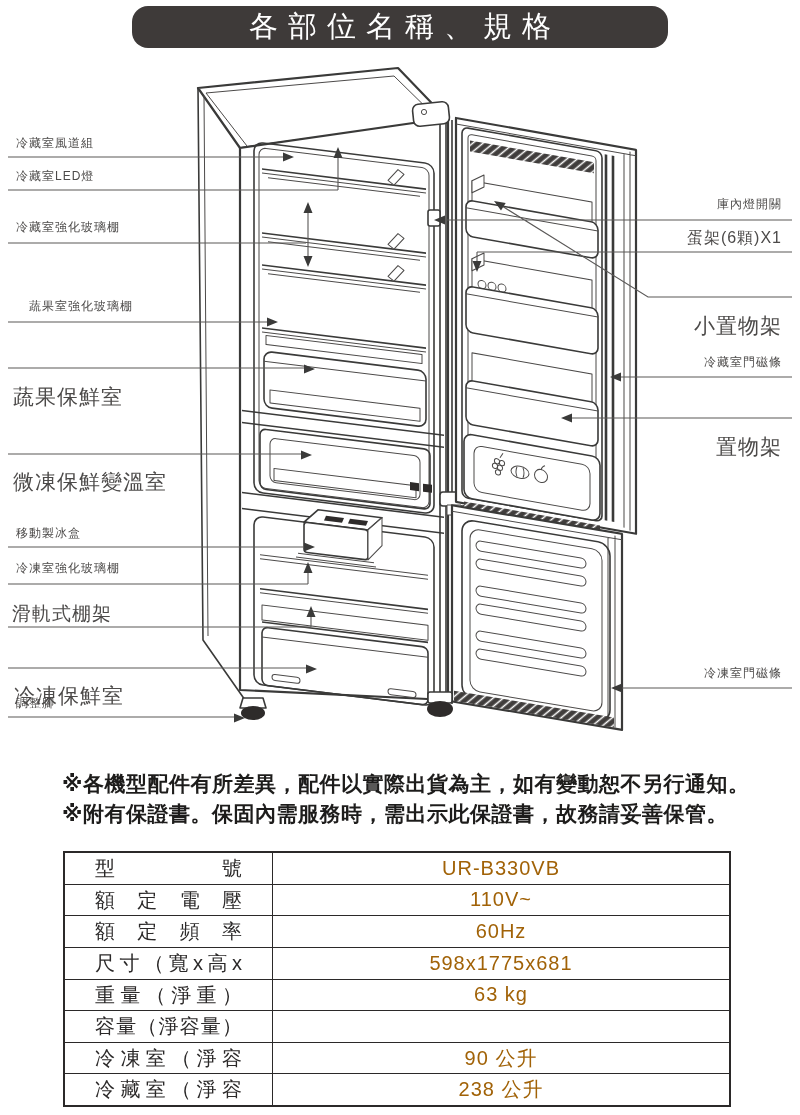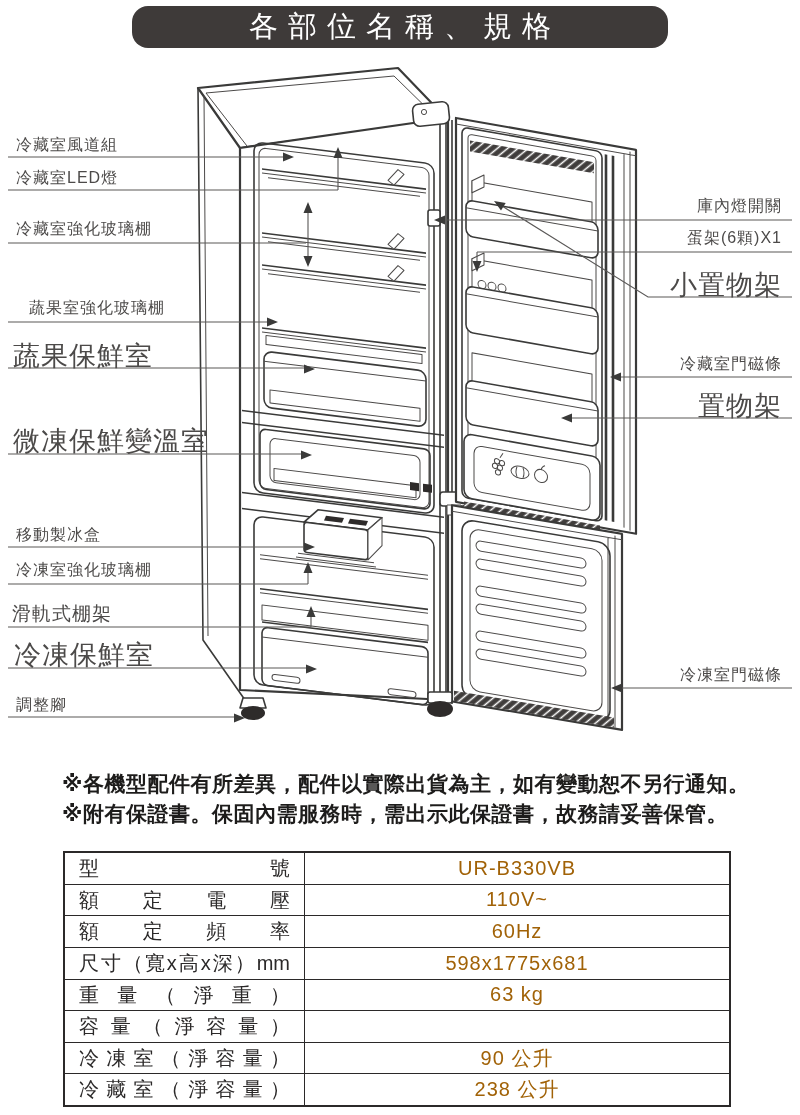--- a/index.html
+++ b/index.html
@@ -4,34 +4,34 @@
 <style>
   html,body{margin:0;padding:0;background:#fff;}
   #page{position:relative;width:800px;height:1115px;background:#fff;overflow:hidden;
         font-family:"Liberation Sans","DejaVu Sans",sans-serif;color:#3a3a39;}
   
   .banner{position:absolute;left:132px;top:6px;width:536px;height:42px;border-radius:16px;
           background:#3e3a39;display:flex;align-items:center;justify-content:center;}
   .banner span{color:#fff;font-size:29px;letter-spacing:10px;font-weight:500;text-indent:10px;}
   
   .lbl{position:absolute;white-space:nowrap;color:#4c4a49;letter-spacing:1px;line-height:1;}
-  .s17{font-size:16px;}
+  .s17{font-size:12px;}
   .s18{font-size:16px;}
   .s19{font-size:19px;}
-  .s21{font-size:27px;}
+  .s21{font-size:21px;margin-top:43px;}
   .rlbl{right:18px;}
   
   .note{position:absolute;left:62px;font-size:21px;font-weight:700;color:#1d1c1b;letter-spacing:0.5px;white-space:nowrap;}
   
   .spec{position:absolute;left:63px;top:851px;width:668px;height:256px;border:2px solid #2b2929;
         display:flex;flex-direction:column;box-sizing:border-box;}
   .srow{flex:1;display:flex;border-top:1.5px solid #2b2929;min-height:0;}
   .srow:first-child{border-top:none;}
-  .scell-l{width:240px;border-right:1.5px solid #2b2929;display:block;box-sizing:border-box;
-           padding:0 14px;font-size:20px;color:#2b2929;
+  .scell-l{width:208px;border-right:1.5px solid #2b2929;display:block;box-sizing:border-box;
+           padding:0 30px;font-size:20px;color:#2b2929;
            text-align:justify;text-align-last:justify;line-height:30px;overflow:hidden;}
   .scell-v{flex:1;display:flex;align-items:center;justify-content:center;font-size:20px;
            color:#a16207;letter-spacing:1px;}
   svg .ln{fill:none;stroke:#3a3a39;stroke-width:1.6;stroke-linejoin:round;}
   svg .ln2{fill:#fff;stroke:#3a3a39;stroke-width:2.2;stroke-linejoin:round;}
   svg .lnt{fill:none;stroke:#4c4a49;stroke-width:1;stroke-linejoin:round;}
   svg .wh{fill:#fff;}
   svg .dk{fill:#2e2b2a;stroke:none;}
   svg .ldr{fill:none;stroke:#5a5857;stroke-width:1.1;}
   svg .ah{fill:#3a3a39;stroke:none;}

